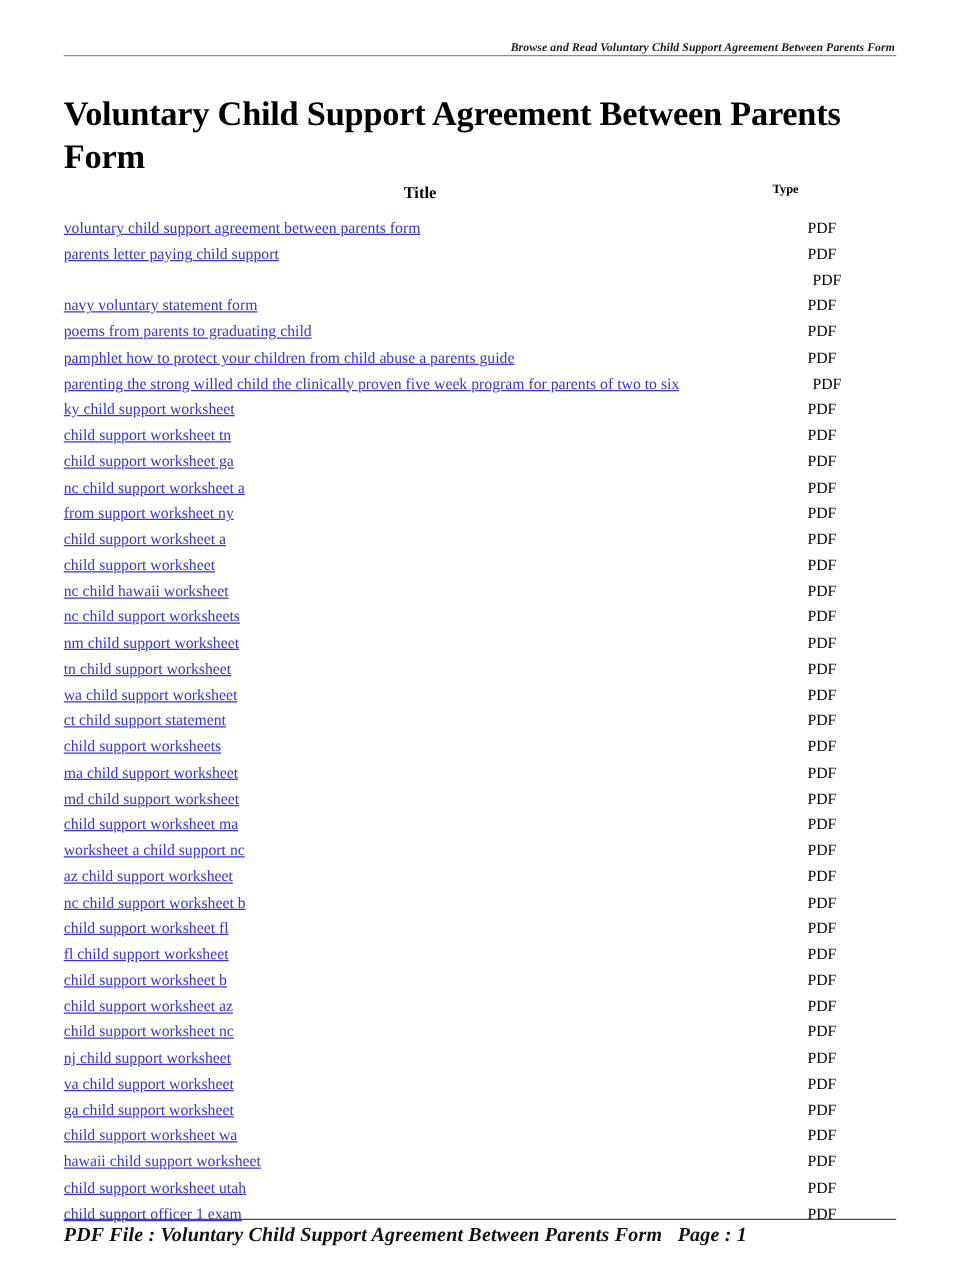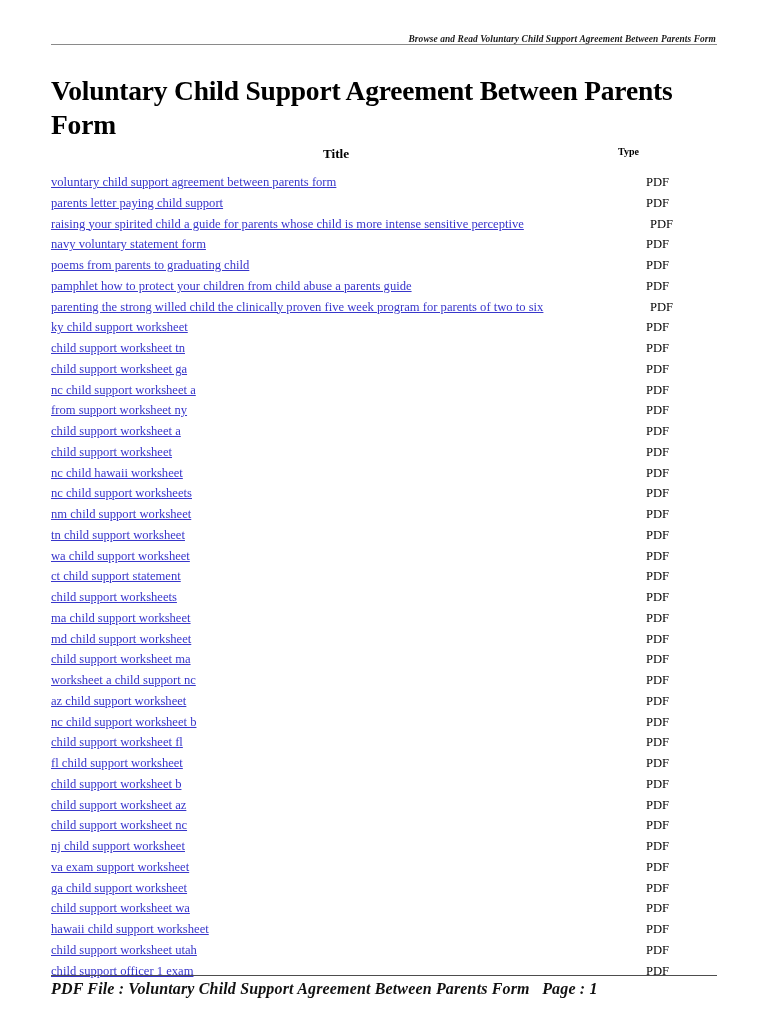--- a/index.html
+++ b/index.html
@@ -165,21 +165,20 @@
     <div class="rows" id="rows-container">
         <div class="row">
           <span class="row-link">voluntary child support agreement between parents form</span>
           <span class="row-type">PDF</span>
         </div>
         <div class="row">
           <span class="row-link">parents letter paying child support</span>
           <span class="row-type">PDF</span>
         </div>
         <div class="row long">
-          <span class="row-link">raising your spirited child a guide for parents whose child is more intense sensitive perceptive</span>
           <span class="row-type">PDF</span>
         </div>
         <div class="row">
           <span class="row-link">navy voluntary statement form</span>
           <span class="row-type">PDF</span>
         </div>
         <div class="row">
           <span class="row-link">poems from parents to graduating child</span>
           <span class="row-type">PDF</span>
         </div>
@@ -289,21 +288,21 @@
         </div>
         <div class="row">
           <span class="row-link">child support worksheet nc</span>
           <span class="row-type">PDF</span>
         </div>
         <div class="row">
           <span class="row-link">nj child support worksheet</span>
           <span class="row-type">PDF</span>
         </div>
         <div class="row">
-          <span class="row-link">va exam support worksheet</span>
+          <span class="row-link">va child support worksheet</span>
           <span class="row-type">PDF</span>
         </div>
         <div class="row">
           <span class="row-link">ga child support worksheet</span>
           <span class="row-type">PDF</span>
         </div>
         <div class="row">
           <span class="row-link">child support worksheet wa</span>
           <span class="row-type">PDF</span>
         </div>

